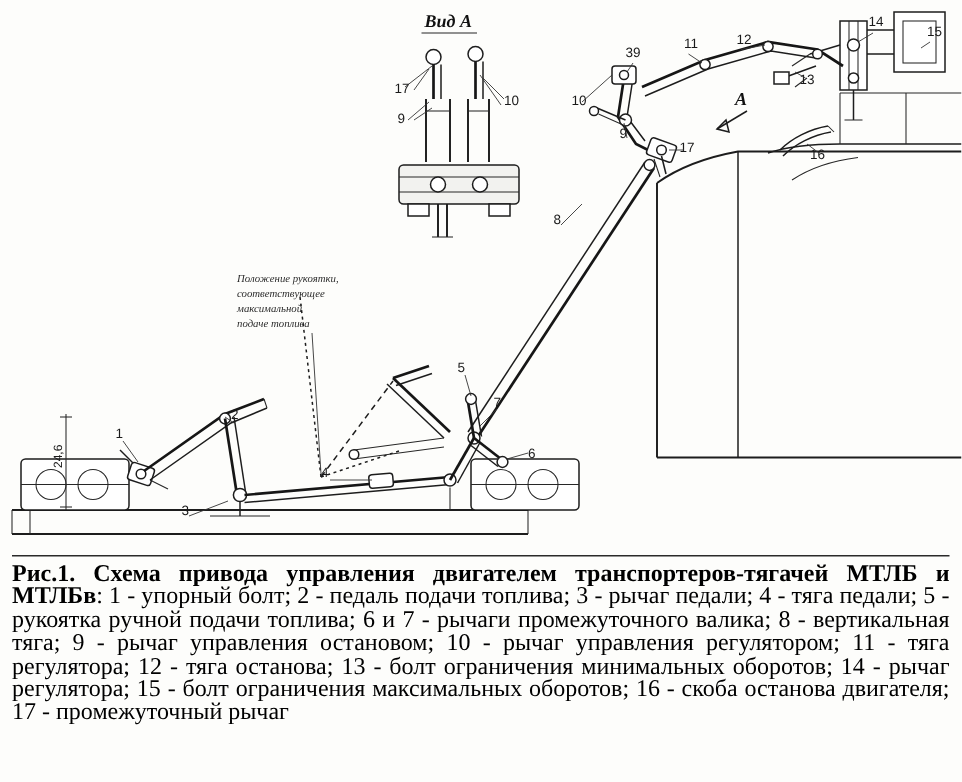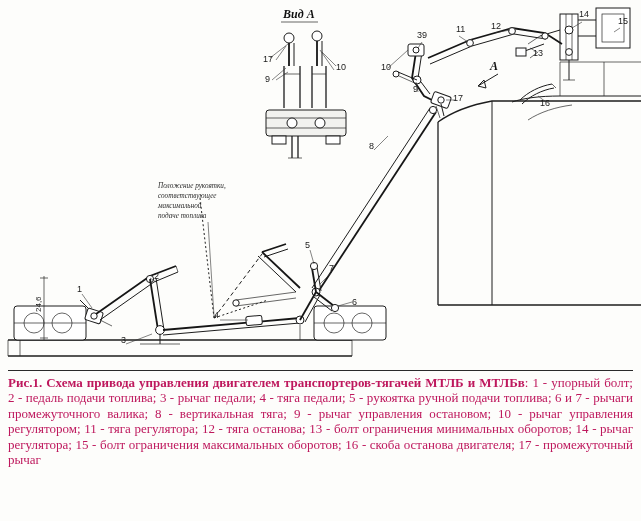--- a/index.html
+++ b/index.html
@@ -39,24 +39,24 @@
     box-sizing: border-box;
   }
   .cap-rule {
     width: 625px;
     height: 1px;
     background: #2a2a2a;
     margin: 2px 0 4px 0;
   }
   .caption {
     font-family: "Liberation Serif", serif;
-    font-size: 13.0px;
+    font-size: 16px;
     line-height: 15.4px;
     text-align: justify;
-    color: #be185d;
+    color: #000000;
     hyphens: none;
   }
   .caption b { font-weight: bold; }
   .figlabel { font-weight: bold; }
 
   
   text {
     font-family: "Liberation Sans", sans-serif;
     fill: #1a1a1a;
   }

